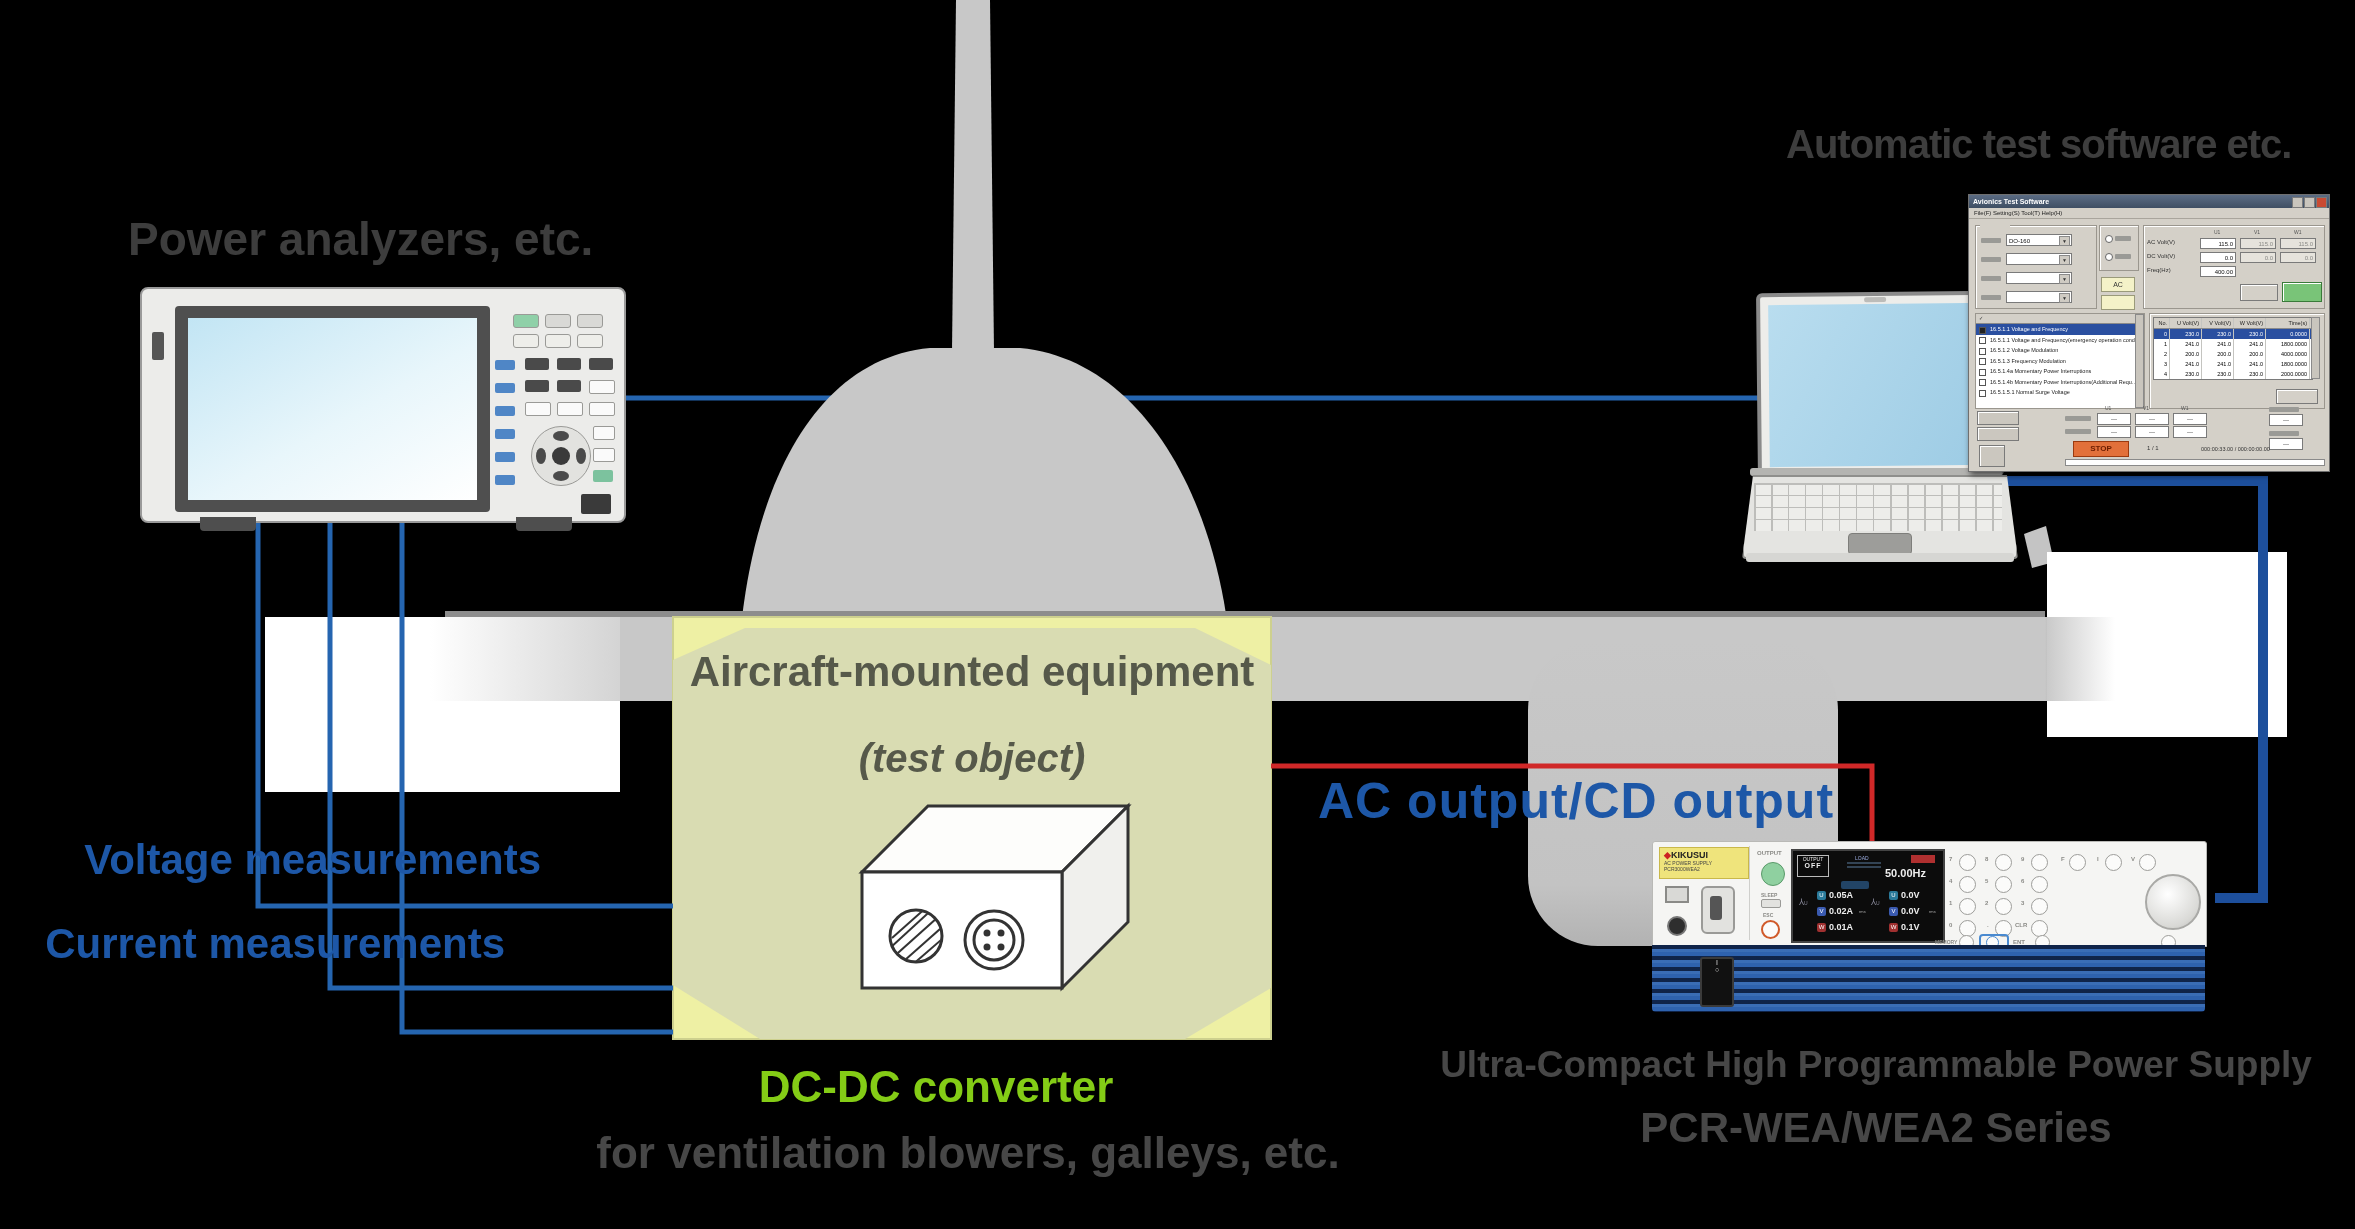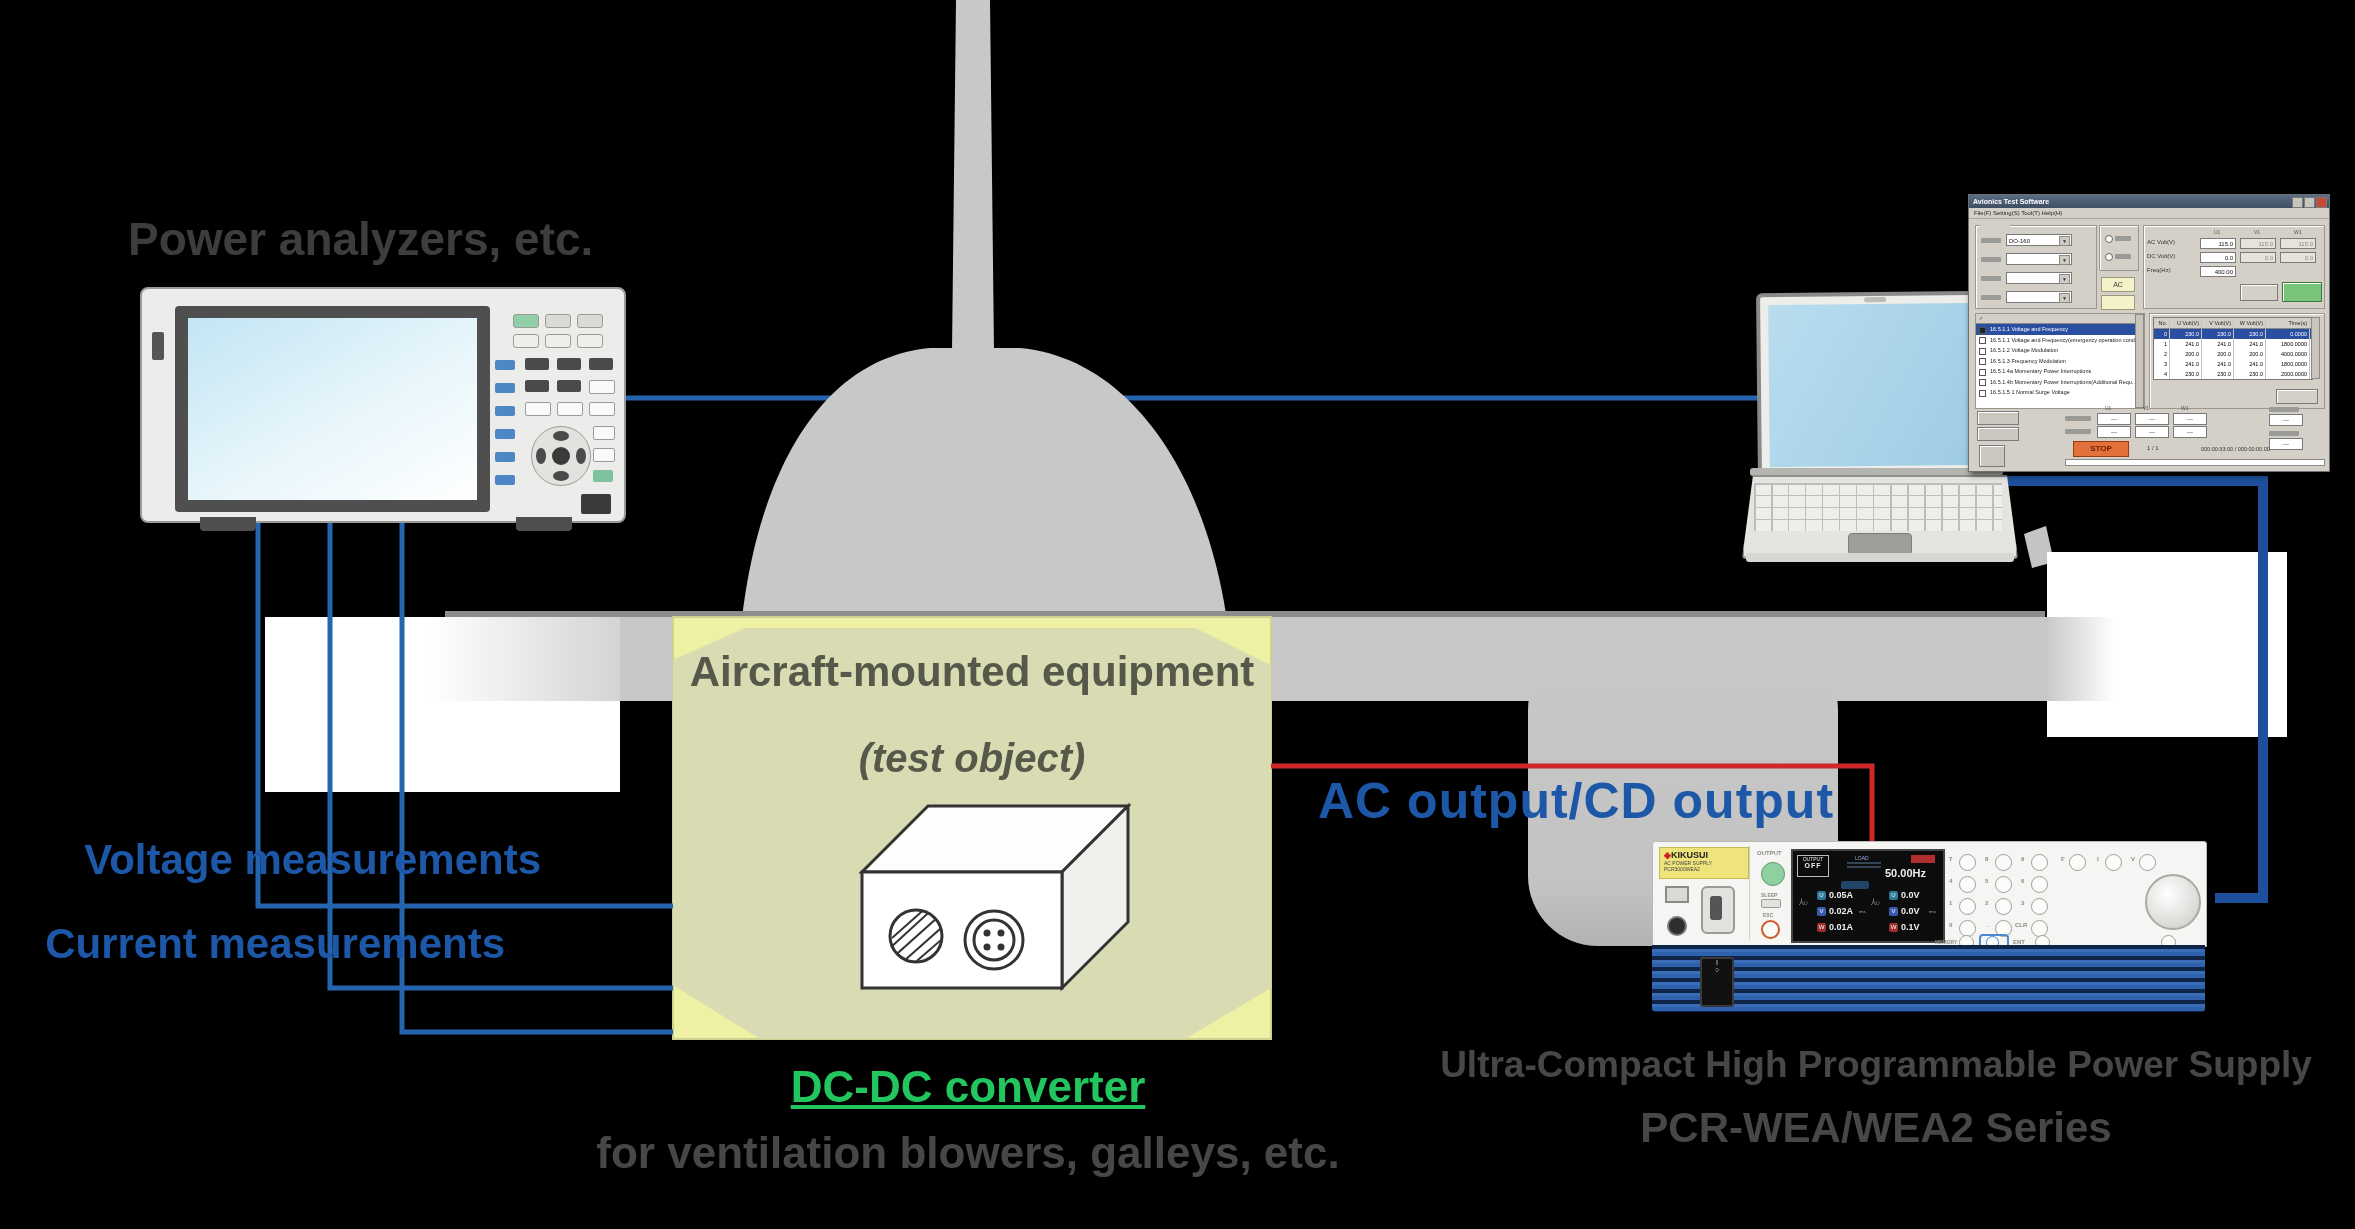--- a/index.html
+++ b/index.html
@@ -457,28 +457,29 @@
         <div class="kbtn" style="left:130px;top:14px;"></div>
       <div class="klabel" style="left:162px;top:4px;">F6</div>
         <div class="kbtn" style="left:160px;top:14px;"></div>
     </div>
     <div class="abs psu-chassis">
       <div class="psu-sw">I<br>○</div>
     </div>
   </div>
 
   <div class="lbl gray" style="left:128px;top:212px;font-size:46px;">Power analyzers, etc.</div>
+  <div class="lbl gray" style="left:1786px;top:122px;font-size:40px;letter-spacing:-1px;">Automatic test software etc.</div>
 
   <div class="lbl olivetext" style="left:972px;top:648px;font-size:42px;transform:translateX(-50%);">Aircraft-mounted equipment</div>
   <div class="lbl olivetext" style="left:972px;top:736px;font-size:40px;transform:translateX(-50%);font-style:italic;">(test object)</div>
 
   <div class="lbl blue" style="left:1318px;top:772px;font-size:50px;letter-spacing:1px;">AC output/CD output</div>
 
   <div class="lbl blue" style="left:0px;top:836px;width:505px;text-align:right;font-size:42px;padding-left:36px;">Voltage measurements</div>
   <div class="lbl blue" style="left:0px;top:920px;width:505px;text-align:right;font-size:42px;">Current measurements</div>
 
-  <div class="lbl gray" style="left:968px;top:1062px;font-size:44px;transform:translateX(-50%);color:#22c55e;text-decoration:underline;">DC-DC converter</div>
+  <div class="lbl gray" style="left:936px;top:1062px;font-size:44px;transform:translateX(-50%);color:#84cc16;">DC-DC converter</div>
   <div class="lbl gray" style="left:968px;top:1128px;font-size:44px;transform:translateX(-50%);color:#474747;">for ventilation blowers, galleys, etc.</div>
 
   <div class="lbl gray" style="left:1876px;top:1044px;font-size:37px;transform:translateX(-50%);color:#474747;">Ultra-Compact High Programmable Power Supply</div>
   <div class="lbl gray" style="left:1876px;top:1104px;font-size:42px;transform:translateX(-50%);color:#474747;">PCR-WEA/WEA2 Series</div>
 
 </div>
 
 </body></html>

